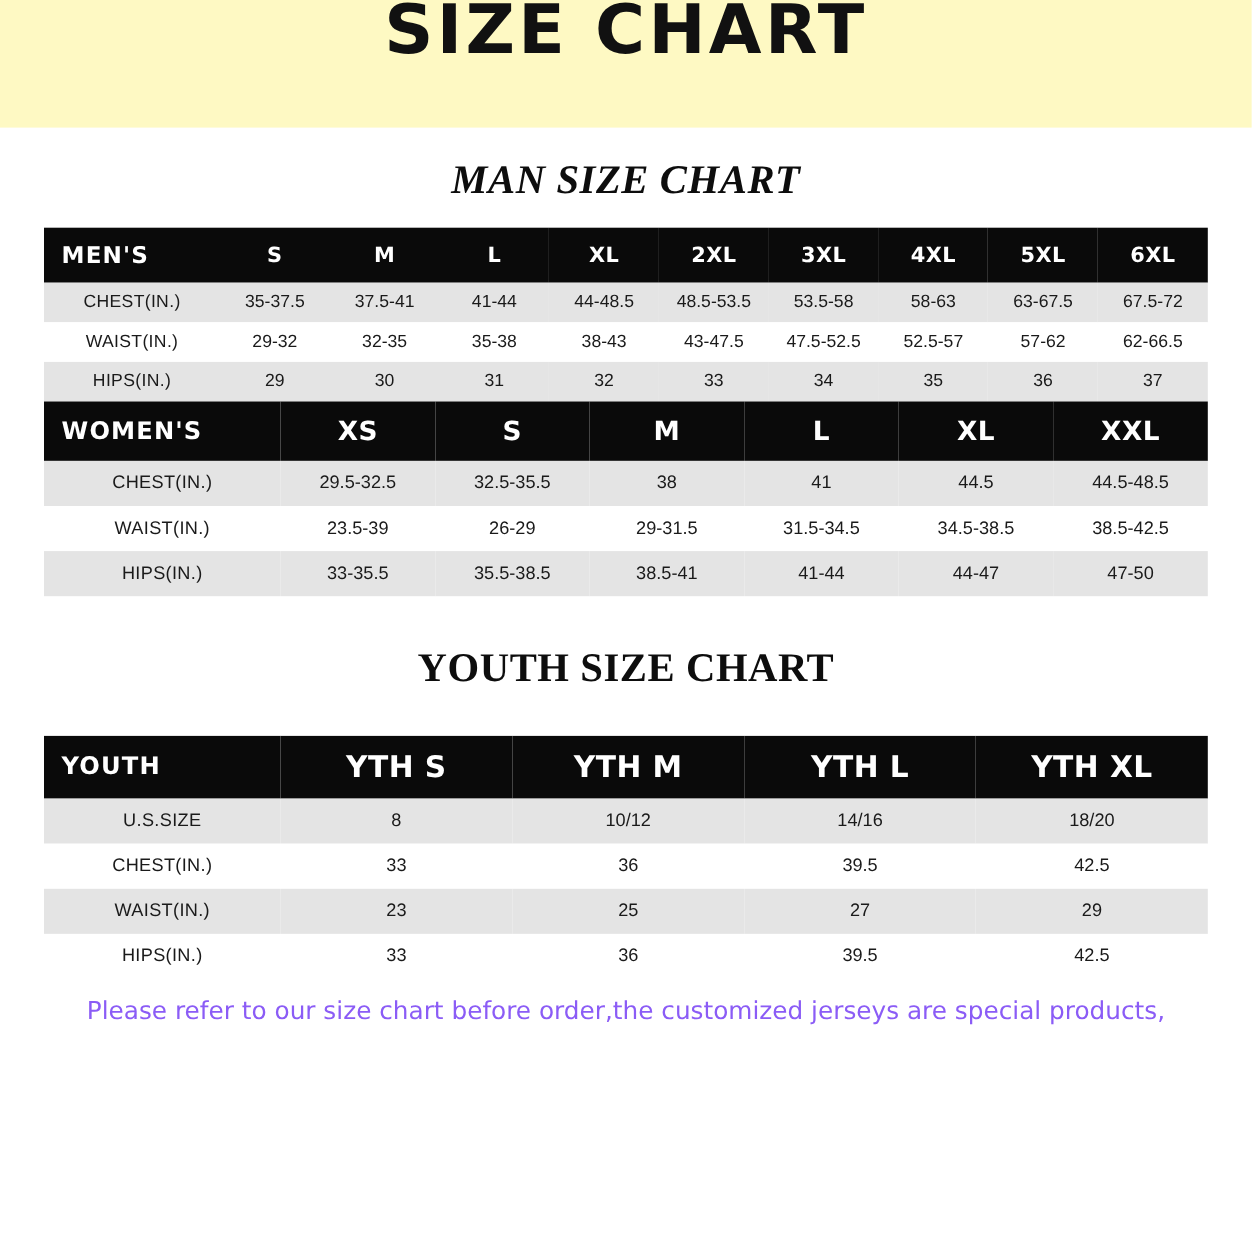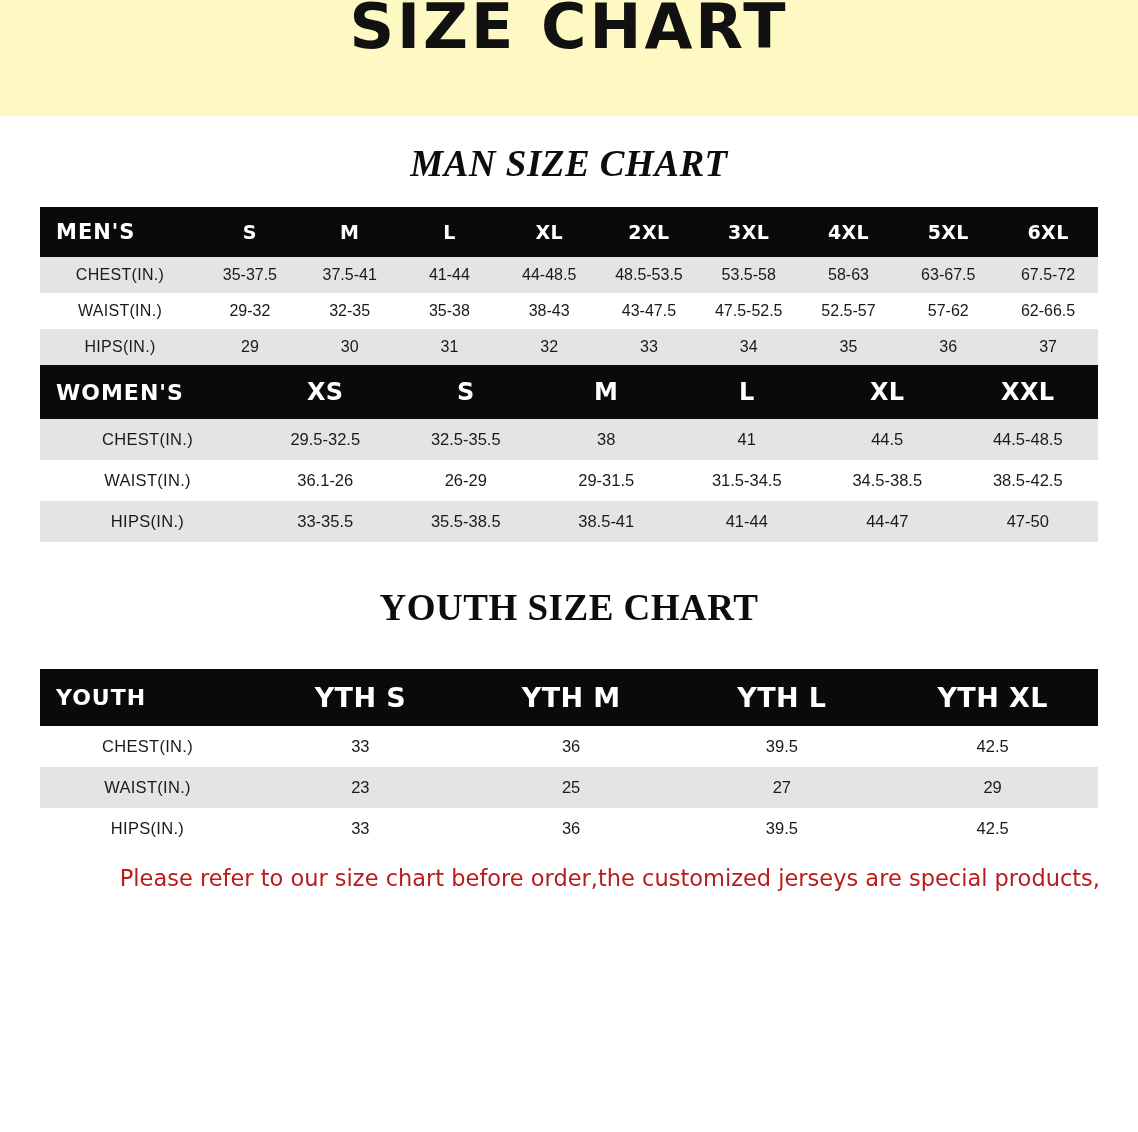--- a/index.html
+++ b/index.html
@@ -103,25 +103,25 @@
   table.youth thead th { font-size: 27px; }
   table.youth thead th.rowlabel { font-size: 22px; }
 
   table.women thead th { font-size: 24px; }
   table.women thead th.rowlabel { font-size: 22px; }
   table.women tbody td { font-size: 16.5px; padding: 11px 2px; }
 
   
   .note {
     margin: 14px 38px 0 38px;
-    color: #b91c1c;
+    color: #8b5cf6;
     font-family: "DejaVu Sans", sans-serif;
     font-size: 22.5px;
     line-height: 1.42;
-    text-align: right;
+    text-align: center;
   }
 </style>
 </head>
 <body>
 
 <div class="page">
 
   <div class="banner">
     <div class="banner-title">SIZE CHART</div>
   </div>
@@ -223,21 +223,21 @@
           <td class="rowlabel">CHEST(IN.)</td>
           <td>29.5-32.5</td>
           <td>32.5-35.5</td>
           <td>38</td>
           <td>41</td>
           <td>44.5</td>
           <td>44.5-48.5</td>
         </tr>
         <tr class="plain">
           <td class="rowlabel">WAIST(IN.)</td>
-          <td>36.1-26</td>
+          <td>23.5-39</td>
           <td>26-29</td>
           <td>29-31.5</td>
           <td>31.5-34.5</td>
           <td>34.5-38.5</td>
           <td>38.5-42.5</td>
         </tr>
         <tr class="shade">
           <td class="rowlabel">HIPS(IN.)</td>
           <td>33-35.5</td>
           <td>35.5-38.5</td>
@@ -263,20 +263,27 @@
       <thead>
         <tr>
           <th class="rowlabel">YOUTH</th>
           <th>YTH S</th>
           <th>YTH M</th>
           <th>YTH L</th>
           <th>YTH XL</th>
         </tr>
       </thead>
       <tbody>
+        <tr class="shade">
+          <td class="rowlabel">U.S.SIZE</td>
+          <td>8</td>
+          <td>10/12</td>
+          <td>14/16</td>
+          <td>18/20</td>
+        </tr>
         <tr class="plain">
           <td class="rowlabel">CHEST(IN.)</td>
           <td>33</td>
           <td>36</td>
           <td>39.5</td>
           <td>42.5</td>
         </tr>
         <tr class="shade">
           <td class="rowlabel">WAIST(IN.)</td>
           <td>23</td>

